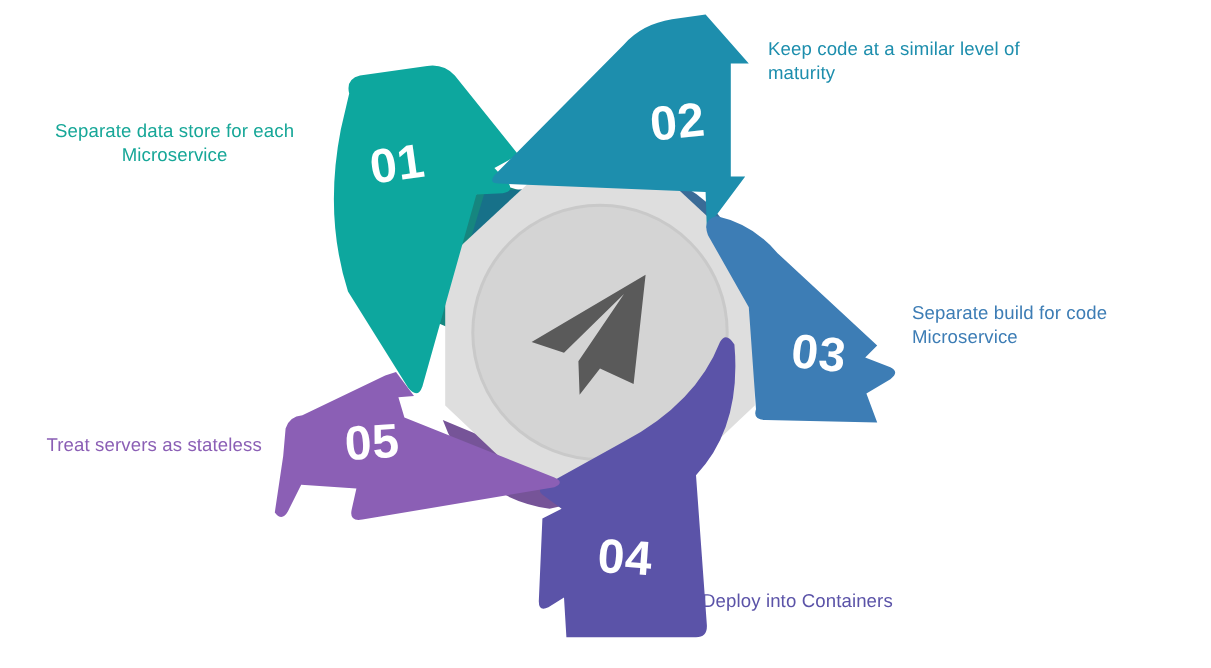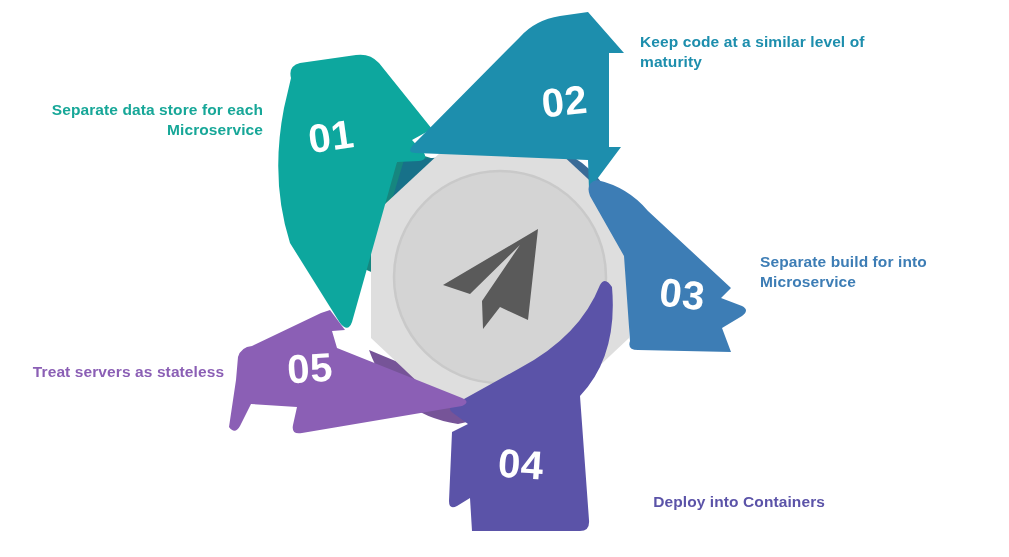--- a/index.html
+++ b/index.html
@@ -1,27 +1,27 @@
 <!DOCTYPE html>
 <html><head>
 <meta charset="utf-8">
 <style>
   html,body{margin:0;padding:0;background:#ffffff;}
   body{width:1009px;height:557px;overflow:hidden;
        font-family:"Liberation Sans",sans-serif;}
   #stage{position:relative;width:1009px;height:557px;background:#ffffff;}
   #wheel{position:absolute;left:0;top:0;width:1009px;height:557px;}
-  .lbl{position:absolute;font-weight:bold;font-size:15.5px;line-height:1.32;
+  .lbl{position:absolute;font-weight:normal;font-size:15.5px;line-height:1.32;
        letter-spacing:.1px;}
-  .lbl-r{text-align:right;}
+  .lbl-r{text-align:center;}
   .lbl-l{text-align:left;}
   #lbl1{left:28px;  top:100px; width:235px;}
   #lbl2{left:640px; top:32px;  width:250px;}
   #lbl3{left:760px; top:252px; width:240px;}
-  #lbl4{left:585px; top:492px; width:240px;text-align:right;}
+  #lbl4{left:585px; top:492px; width:240px;}
   #lbl5{left:16px;  top:362px; width:225px;text-align:center;}
   .num{font-size:40px;font-weight:bold;fill:#ffffff;
        font-family:"Liberation Sans",sans-serif;letter-spacing:.5px;}
 </style>
 </head>
 <body>
 
 <div id="stage">
 
   <svg id="wheel" viewBox="0 0 1009 557">
@@ -76,19 +76,19 @@
                L302 433 Q291 435 293 425 L297 407 L251 404 L240 426
                Q235 435 229 427 L236 380 L238 357 Q241 347 252 346 L321 313 Z" fill="#8b5fb5"></path>
       <text class="num" x="311" y="382" text-anchor="middle" transform="rotate(-4 311 382)">05</text>
     </g>
   </svg>
 
   <div class="lbl lbl-r" id="lbl1" style="color:#17a798">Separate data store for each Microservice</div>
 
   <div class="lbl lbl-l" id="lbl2" style="color:#1d8ead">Keep code at a similar level of maturity</div>
 
-  <div class="lbl lbl-l" id="lbl3" style="color:#3d7db5">Separate build for into Microservice</div>
+  <div class="lbl lbl-l" id="lbl3" style="color:#3d7db5">Separate build for code Microservice</div>
 
   <div class="lbl lbl-l" id="lbl4" style="color:#5b53a8">Deploy into Containers</div>
 
   <div class="lbl lbl-l" id="lbl5" style="color:#8b5fb5">Treat servers as stateless</div>
 
 </div>
 
 </body></html>

